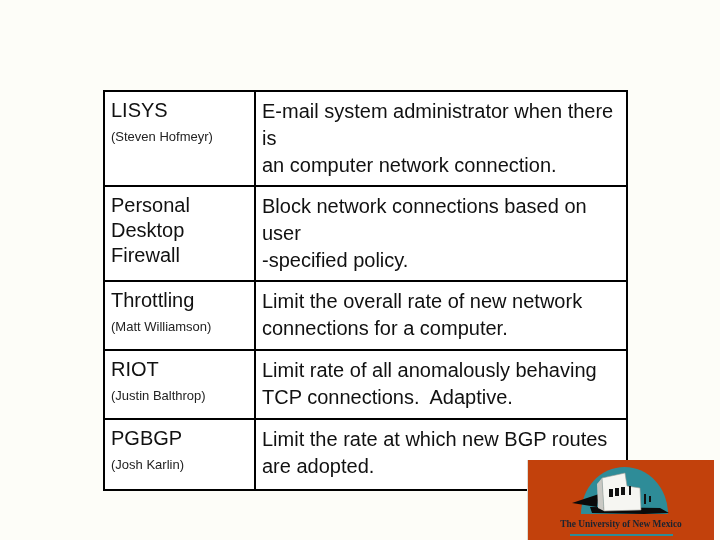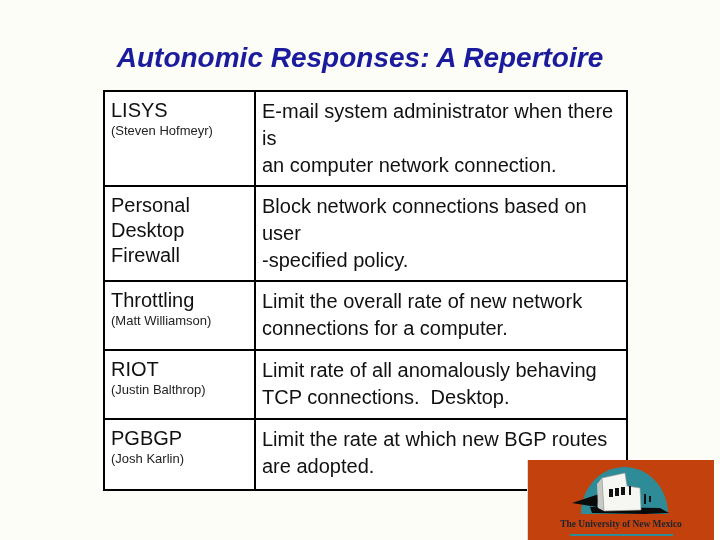--- a/index.html
+++ b/index.html
@@ -41,21 +41,21 @@
   td.desc-cell { padding: 4px 4px 0 9px; }
 
   .sys-name {
     font-size: 20px;
     line-height: 25px;
     color: #111;
   }
   .sys-author {
     font-size: 13px;
     line-height: 16px;
-    margin-top: 0;
+    margin-top: 6px;
     color: #222;
   }
   .desc-text {
     font-size: 20px;
     line-height: 27px;
     color: #111;
     white-space: pre-wrap;
   }
 
   tr.r0 td { height: 59px; }
@@ -88,21 +88,20 @@
     width: 103px; height: 2px;
     background: #2e8c98;
     margin: 5px auto 0 auto;
   }
 </style>
 </head>
 <body>
 
 <div class="slide">
 
-  <h1 class="title">Autonomic Responses: A Repertoire</h1>
 
   <table class="repertoire">
     <tbody>
       <tr class="r0">
         <td class="name-cell">
           <div class="sys-name">LISYS</div>
           <div class="sys-author">(Steven Hofmeyr)</div>
         </td>
         <td class="desc-cell">
           <div class="desc-text">E-mail system administrator when there is
@@ -129,21 +128,21 @@
 connections for a computer.</div>
         </td>
       </tr>
       <tr class="r4">
         <td class="name-cell">
           <div class="sys-name">RIOT</div>
           <div class="sys-author">(Justin Balthrop)</div>
         </td>
         <td class="desc-cell">
           <div class="desc-text">Limit rate of all anomalously behaving
-TCP connections.  Desktop.</div>
+TCP connections.  Adaptive.</div>
         </td>
       </tr>
       <tr class="r5">
         <td class="name-cell">
           <div class="sys-name">PGBGP</div>
           <div class="sys-author">(Josh Karlin)</div>
         </td>
         <td class="desc-cell">
           <div class="desc-text">Limit the rate at which new BGP routes
 are adopted.</div>

